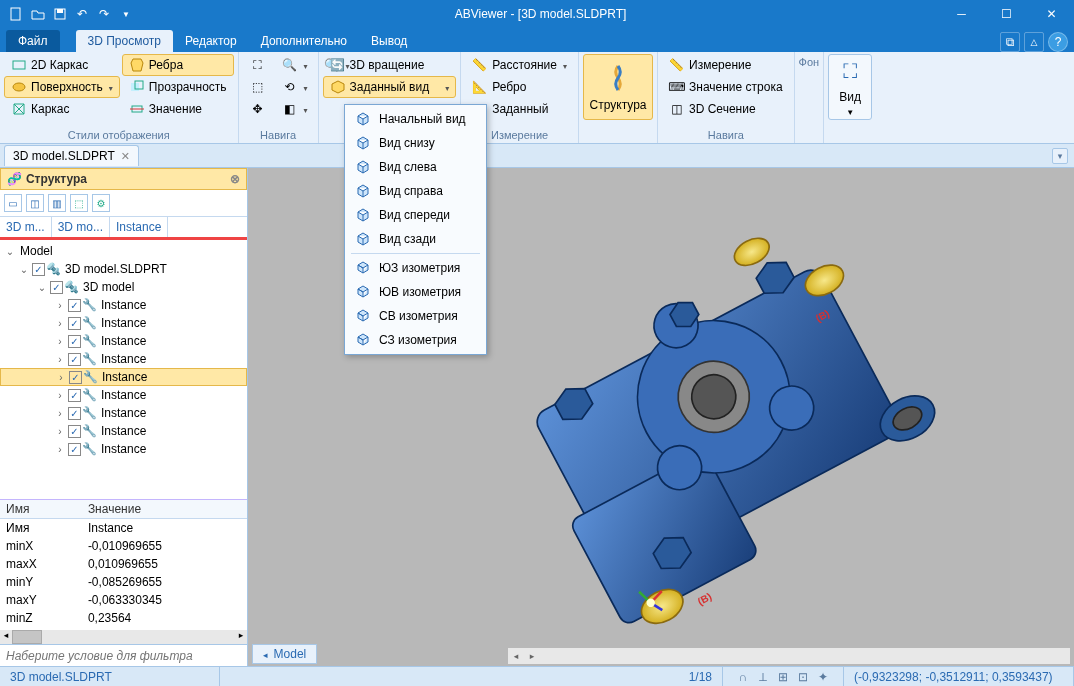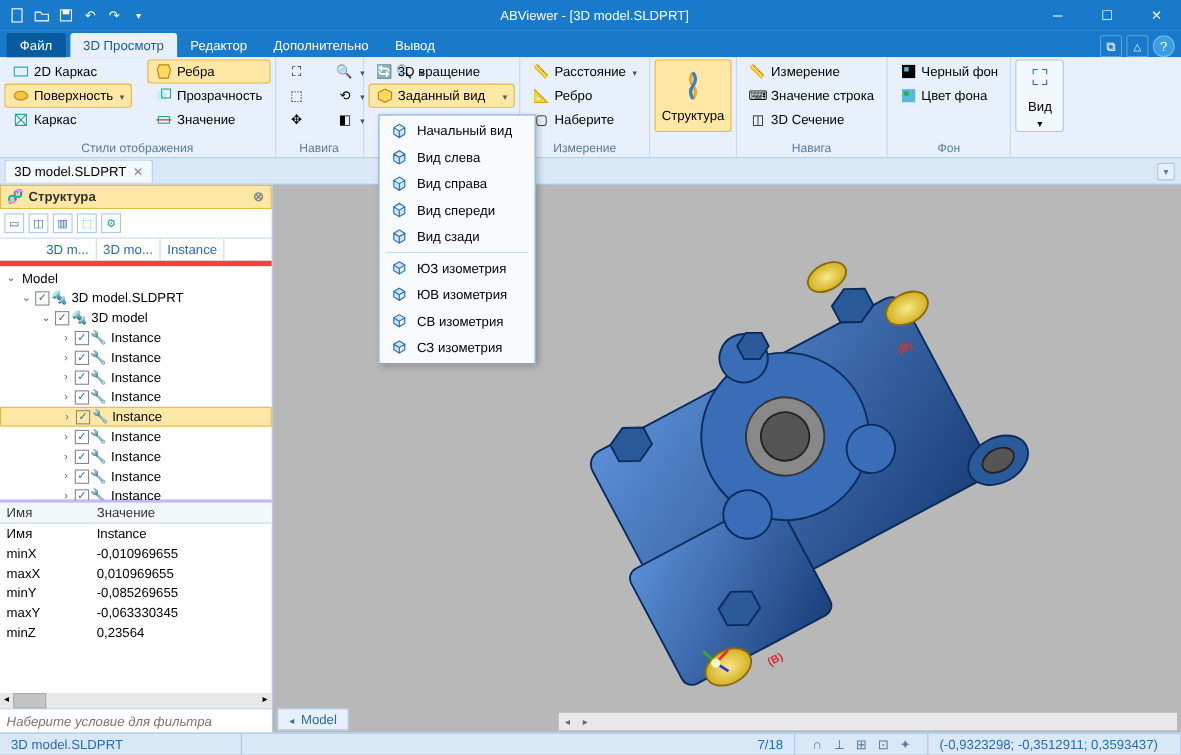--- a/index.html
+++ b/index.html
@@ -9,30 +9,30 @@
 .titlebar { height: 28px; background: #1979ca; display: flex; align-items: center; color: #fff; }
 .titlebar .qat { display: flex; gap: 2px; padding: 0 6px; }
 .titlebar .qat-icon { width: 20px; height: 20px; display: flex; align-items: center; justify-content: center; color: #fff; }
 .titlebar .title { flex: 1; text-align: center; font-size: 12px; }
 .titlebar .winbtns { display: flex; }
 .titlebar .winbtn { width: 45px; height: 28px; display: flex; align-items: center; justify-content: center; color: #fff; }
 
 
 .ribbon-tabs { height: 24px; background: #1979ca; display: flex; align-items: flex-end; padding-left: 6px; }
 .ribbon-tab { padding: 4px 12px; color: #fff; border-radius: 3px 3px 0 0; cursor: default; }
-.ribbon-tab.file { background: #0a5a9e; margin-right: 4px; }
+.ribbon-tab.file { background: #0a5a9e; margin-right: 16px; }
 .ribbon-tab.active { background: #e8f1fb; color: #1e5a9e; }
 .ribbon-right { margin-left: auto; display: flex; gap: 4px; padding-right: 6px; align-items: center; }
 .ribbon-right-btn { width: 20px; height: 20px; display: flex; align-items: center; justify-content: center; color: #fff; border:1px solid rgba(255,255,255,0.3); border-radius:2px;}
 
 
 .ribbon { height: 92px; background: #e8f1fb; border-bottom: 1px solid #a7c7e7; display: flex; }
 .ribbon-group { border-right: 1px solid #c5d9ef; display: flex; flex-direction: column; padding: 2px 4px 0 4px; }
 .ribbon-group-label { text-align: center; font-size: 11px; color: #5a7a9e; padding: 2px 0; }
-.ribbon-buttons { flex: 1; display: flex; align-items: flex-start; gap: 14px; }
+.ribbon-buttons { flex: 1; display: flex; align-items: flex-start; gap: 2px; }
 .ribbon-col { display: flex; flex-direction: column; gap: 0px; }
 .rbtn { display: flex; align-items: center; gap: 4px; padding: 2px 6px; border: 1px solid transparent; border-radius: 3px; height: 22px; white-space: nowrap; }
 .rbtn.selected { background: #ffe8a6; border: 1px solid #e5b84a; }
 .rbtn-icon { width: 16px; height: 16px; display: inline-flex; align-items: center; justify-content: center; }
 .rbtn-large { flex-direction: column; width: 70px; height: 66px; justify-content: center; text-align: center; }
 .rbtn-large .rbtn-icon { width: 32px; height: 32px; }
 .dropdown-arrow::after { content: "▾"; font-size: 8px; margin-left: 2px; color: #555; }
 
 
 .doctab-bar { height: 24px; background: #d8e8f7; border-bottom: 1px solid #a7c7e7; display: flex; align-items: center; padding-left: 4px; }
@@ -40,31 +40,31 @@
 .doctab-close { color: #888; font-size: 11px; }
 .doctab-bar .expander { margin-left:auto; margin-right:6px; width:16px; height:16px; background:#e8f1fb; border:1px solid #a7c7e7; border-radius:2px; display:flex; align-items:center; justify-content:center; font-size:9px; color:#5a7a9e;}
 
 
 .main { position: absolute; top: 168px; left: 0; right: 0; bottom: 20px; display: flex; }
 .sidebar { width: 248px; background: #fff; border-right: 1px solid #a7c7e7; display: flex; flex-direction: column; }
 .side-title { background: #ffe8a6; border: 1px solid #e5b84a; padding: 3px 6px; display: flex; align-items: center; gap: 4px; font-weight: bold; color: #333; }
 .side-title .pin { margin-left: auto; color: #888; }
 .side-toolbar { display: flex; gap: 4px; padding: 4px; border-bottom: 1px solid #c5d9ef; }
 .side-tool { width: 18px; height: 18px; border: 1px solid #a7c7e7; display:flex; align-items:center; justify-content:center; font-size:10px; }
-.side-headers { display: flex; border-bottom: 5px solid #ef4444; font-size: 11px; color: #2a6ab2; padding-left: 36px; }
+.side-headers { display: flex; border-bottom: 3px solid #ef4444; font-size: 11px; color: #2a6ab2; }
 .side-headers div { padding: 3px 6px; border-right: 1px solid #c5d9ef; }
 .tree { flex: 1; overflow: auto; padding: 2px 0; }
 .tree-row { display: flex; align-items: center; height: 18px; padding-left: 4px; gap: 2px; }
 .tree-row.selected { background: #ffe8a6; border: 1px solid #e5b84a; }
 .tree-toggle { width: 12px; text-align: center; color: #666; font-size: 10px; }
 .tree-check { width: 13px; height: 13px; border: 1px solid #888; display: inline-flex; align-items: center; justify-content: center; font-size: 10px; color: #2a6ab2; }
 .tree-icon { width: 14px; height: 14px; display:inline-flex; align-items:center; justify-content:center; }
 .tree-label { padding: 0 2px; }
 
-.props { height: 176px; border-top: 3px solid #c4b5fd; overflow:auto; }
+.props { height: 131px; border-top: 1px solid #c4b5fd; overflow:auto; }
 .props table { width: 100%; border-collapse: collapse; }
 .props th, .props td { text-align: left; padding: 2px 6px; font-size: 12px; border-bottom: 0px solid #eee; }
 .props th { color: #333; font-weight: normal; border-bottom: 1px solid #c5d9ef; background:#f3f8fd;}
 .props-scroll { height: 14px; background: #e8e8e8; display:flex; }
 .props-scroll .thumb { width: 30px; background:#c5c5c5; border:1px solid #aaa;}
 .filter-box { border-top: 1px solid #a7c7e7; height: 22px; }
 .filter-box input { width: 100%; height: 100%; border: none; padding: 0 6px; color: #888; font-style: italic; outline:none;}
 
 
 .viewport { flex: 1; background: #b8b8b8; position: relative; overflow: hidden; }
@@ -263,21 +263,21 @@
             <span class="rbtn-icon">📏</span>
             <span>Расстояние</span>
             <span class="dropdown-arrow"></span>
           </div>
         <div class="rbtn">
             <span class="rbtn-icon">📐</span>
             <span>Ребро</span>
           </div>
         <div class="rbtn">
             <span class="rbtn-icon">▢</span>
-            <span>Наберите</span>
+            <span>Заданный</span>
           </div>
       </div>
     </div>
     <div class="ribbon-group-label">Измерение</div>
   </div>
 
   <div class="ribbon-group">
     <div class="ribbon-buttons">
       <div class="rbtn rbtn-large selected">
         <span class="rbtn-icon">
@@ -306,42 +306,20 @@
         <div class="rbtn">
             <span class="rbtn-icon">◫</span>
             <span>3D Сечение</span>
           </div>
       </div>
     </div>
     <div class="ribbon-group-label">Навига</div>
   </div>
 
   <div class="ribbon-group">
-    <div class="ribbon-buttons">
-      <div class="ribbon-col">
-        <div class="rbtn">
-            <span class="rbtn-icon">
-              <svg width="16" height="16">
-                <rect x="2" y="2" width="12" height="12" fill="#000"></rect>
-                <rect x="4" y="4" width="4" height="4" fill="#5bd"></rect>
-              </svg>
-            </span>
-            <span>Черный фон</span>
-          </div>
-        <div class="rbtn">
-            <span class="rbtn-icon">
-              <svg width="16" height="16">
-                <rect x="2" y="2" width="12" height="12" fill="#5bd"></rect>
-                <rect x="4" y="4" width="4" height="4" fill="#3a3"></rect>
-              </svg>
-            </span>
-            <span>Цвет фона</span>
-          </div>
-      </div>
-    </div>
     <div class="ribbon-group-label">Фон</div>
   </div>
 
   <div class="ribbon-group" style="border-right:none;">
     <div class="ribbon-buttons">
       <div class="rbtn rbtn-large" style="border:1px solid #a7c7e7; background:#f3f8fd; width:44px;">
         <span class="rbtn-icon" style="color:#2a6ab2;font-size:20px;">⛶</span>
         <span>Вид</span>
         <span style="font-size:8px;">▼</span>
       </div>
@@ -562,20 +540,28 @@
           </svg>
         </span>
         <span>Начальный вид</span>
       </div>
       <div class="menu-item">
         <span class="menu-icon">
           <svg width="16" height="16">
             <path d="M3 5l5-3 5 3v6l-5 3-5-3z M3 5l5 3 5-3 M8 8v6" fill="#cde5fb" stroke="#2a6ab2"></path>
           </svg>
         </span>
+        <span>Вид снизу</span>
+      </div>
+      <div class="menu-item">
+        <span class="menu-icon">
+          <svg width="16" height="16">
+            <path d="M3 5l5-3 5 3v6l-5 3-5-3z M3 5l5 3 5-3 M8 8v6" fill="#cde5fb" stroke="#2a6ab2"></path>
+          </svg>
+        </span>
         <span>Вид слева</span>
       </div>
       <div class="menu-item">
         <span class="menu-icon">
           <svg width="16" height="16">
             <path d="M3 5l5-3 5 3v6l-5 3-5-3z M3 5l5 3 5-3 M8 8v6" fill="#cde5fb" stroke="#2a6ab2"></path>
           </svg>
         </span>
         <span>Вид справа</span>
       </div>
@@ -629,21 +615,21 @@
           </svg>
         </span>
         <span>СЗ изометрия</span>
       </div>
     </div>
 </div>
 
 <div class="statusbar">
   <div class="cell" style="min-width:220px;">3D model.SLDPRT</div>
   <div class="spacer"></div>
-  <div class="cell">7/18</div>
+  <div class="cell">1/18</div>
   <div class="cell">
     <span class="status-icon">∩</span>
     <span class="status-icon">⟂</span>
     <span class="status-icon">⊞</span>
     <span class="status-icon">⊡</span>
     <span class="status-icon">✦</span>
   </div>
   <div class="cell" style="min-width:230px;">(-0,9323298; -0,3512911; 0,3593437)</div>
 </div>
 

